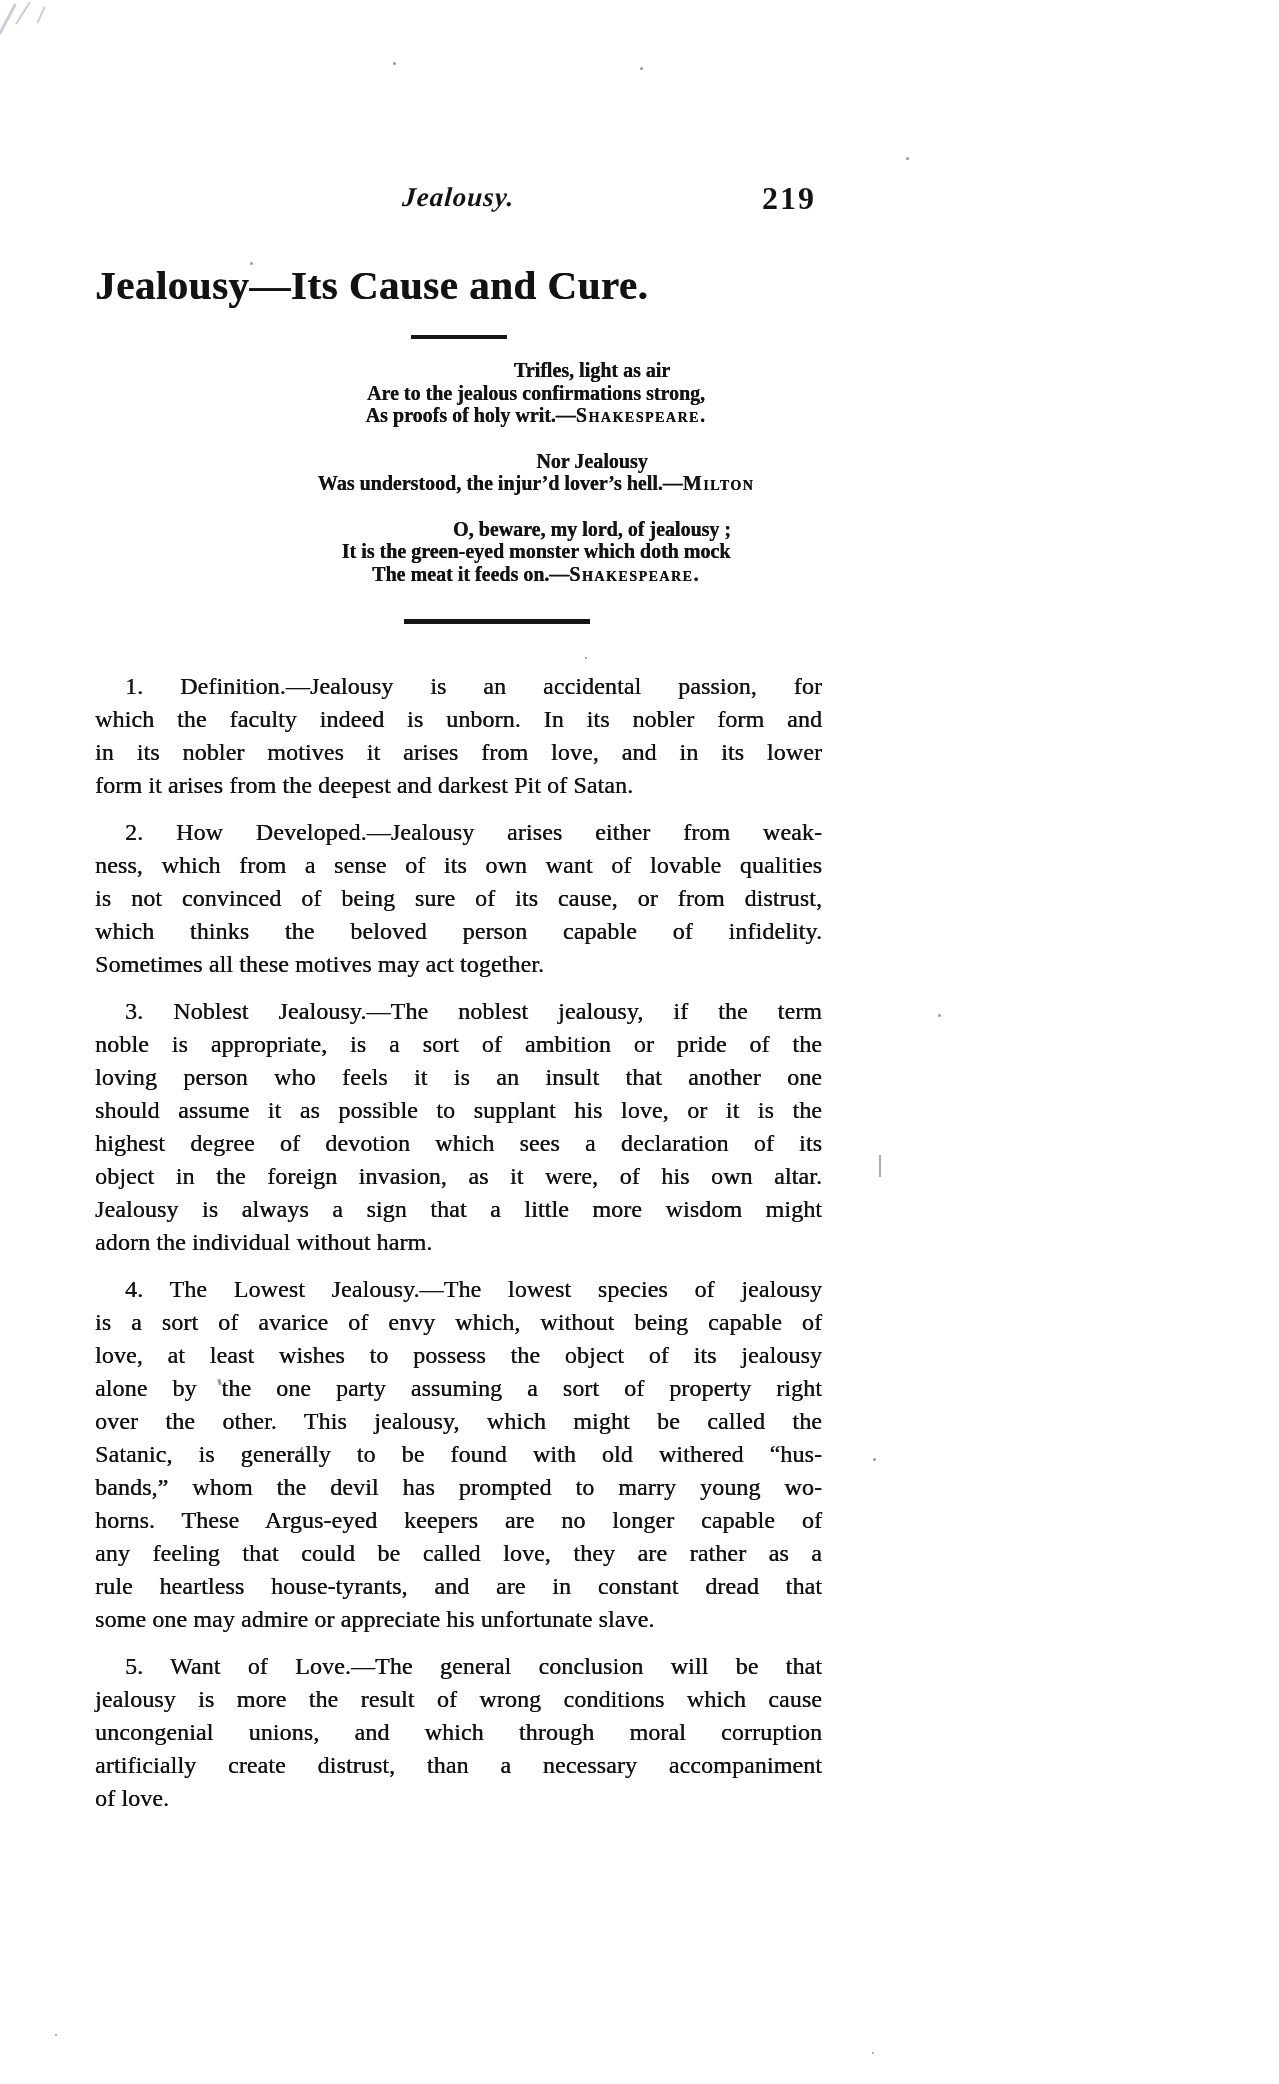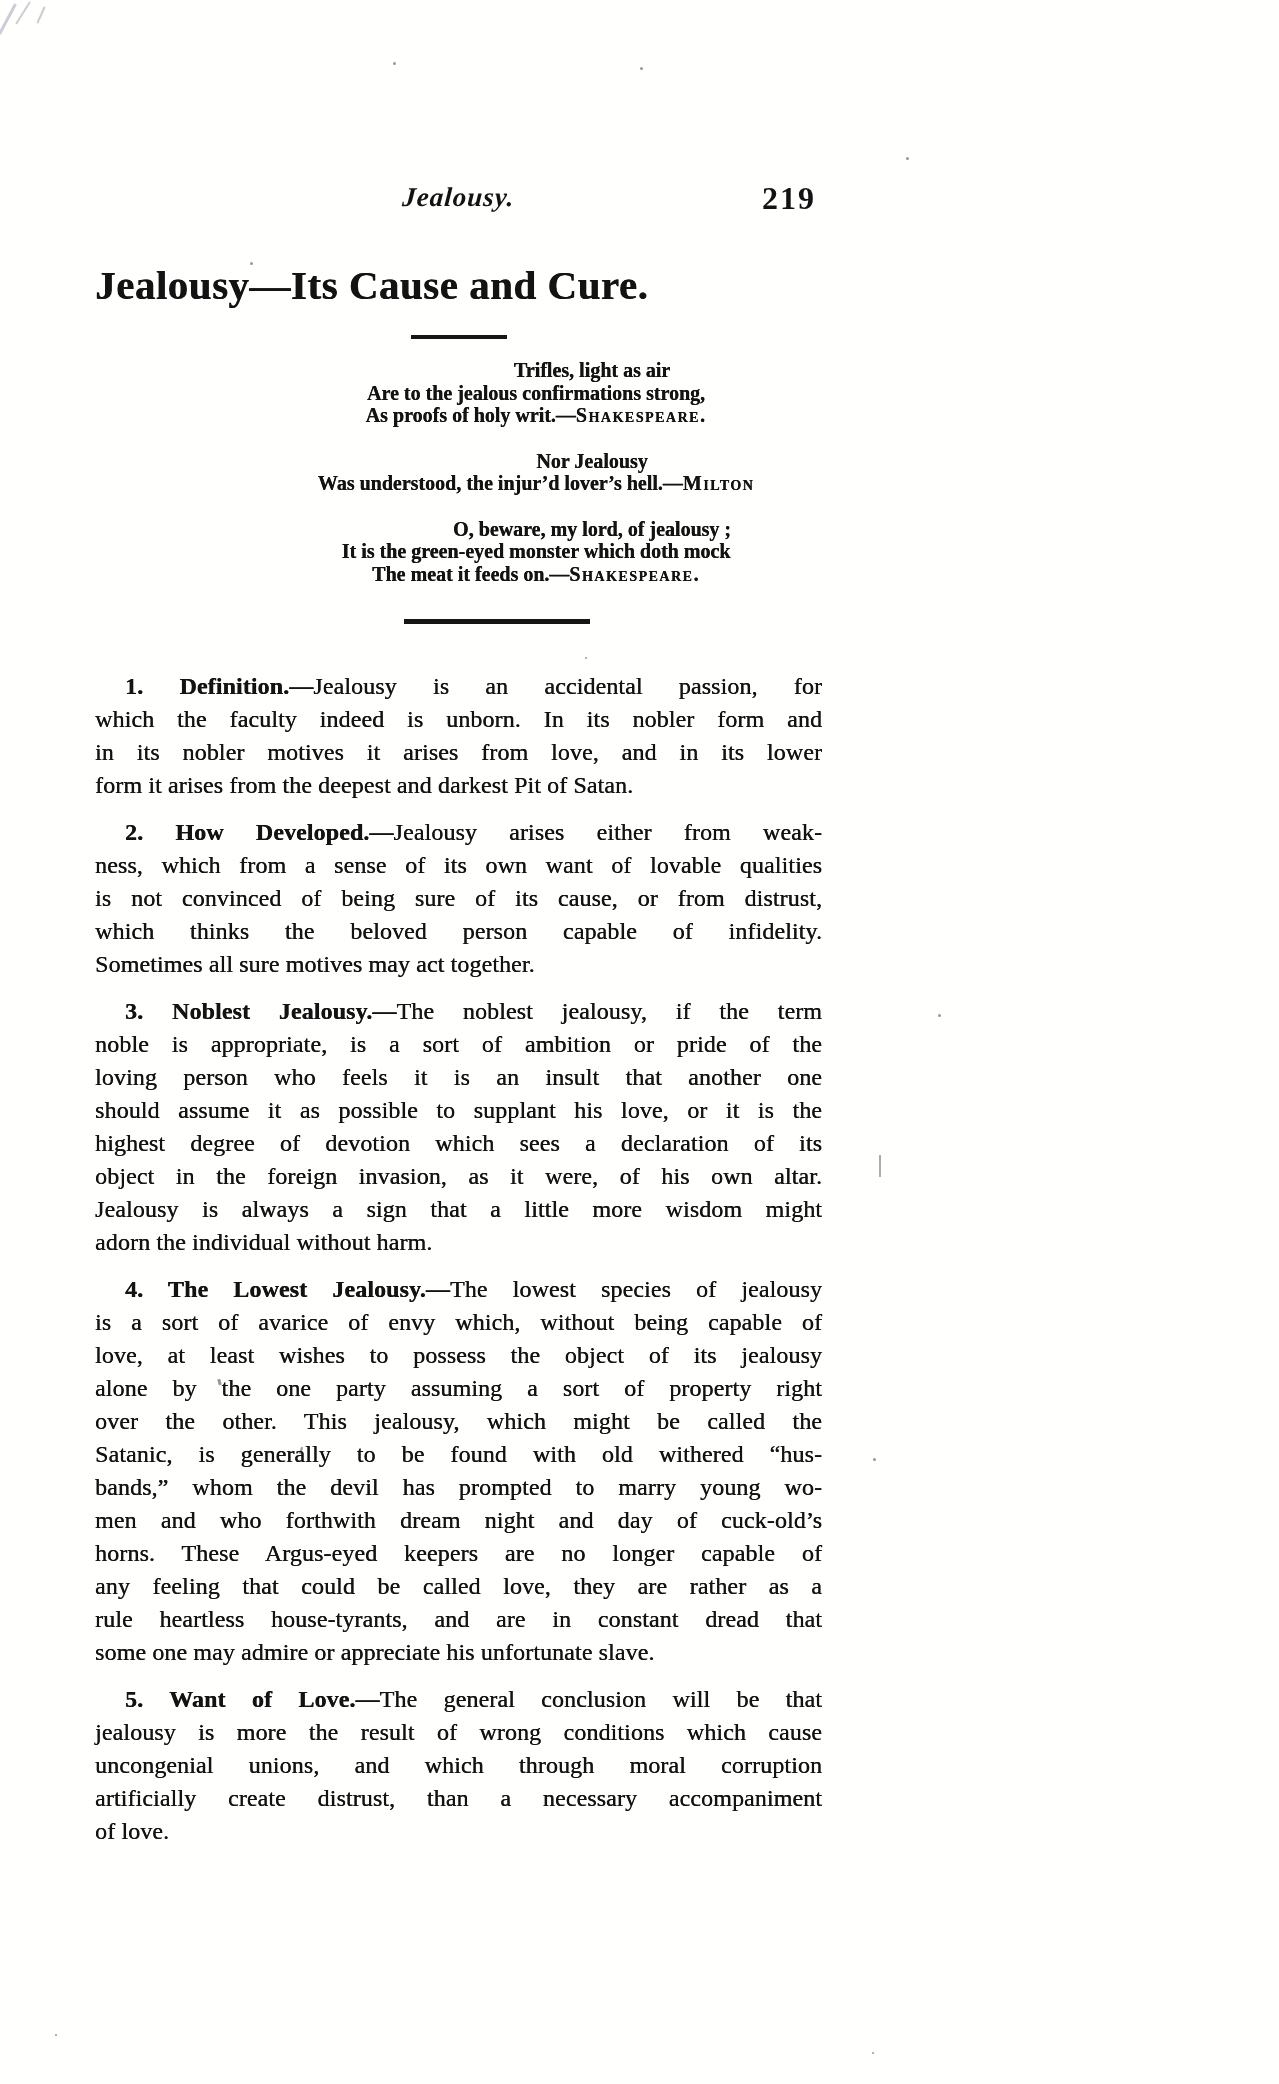--- a/index.html
+++ b/index.html
@@ -43,21 +43,21 @@
 
   .body-text {
     margin-top:46px; font-size:24px; line-height:33px;
     text-shadow:0.35px 0 0 currentColor; letter-spacing:0.1px;
   }
   .para { margin-top:14px; }
   .para:first-child { margin-top:0; }
   .jline { text-align:justify; text-align-last:justify; }
   .jline.last { text-align-last:auto;font-family:Liberation Serif, serif; }
   .jline.indent { text-indent:30px; }
-  .lead { font-weight:bold; }
+  .lead { font-weight:normal; }
 
   
   .mark { position:absolute; background:#444; opacity:0.55; }
   .dot { border-radius:50%; }
   .pencil { position:absolute; background:#a7adb8; opacity:0.6; }
   .p1 { left:6px;  top:2px;  width:3px; height:34px; transform:rotate(28deg); }
   .p2 { left:22px; top:0px;  width:2px; height:26px; transform:rotate(32deg); }
   .p3 { left:40px; top:6px;  width:2px; height:18px; transform:rotate(24deg); }
   .s1 { left:393px; top:62px;  width:3px; height:3px; }
   .s2 { left:640px; top:67px;  width:3px; height:3px; }
@@ -134,21 +134,21 @@
         <div class="jline">which the faculty indeed is unborn. In its nobler form and</div>
         <div class="jline">in its nobler motives it arises from love, and in its lower</div>
         <div class="jline last">form it arises from the deepest and darkest Pit of Satan.</div>
       </div>
 
       <div class="para">
         <div class="jline indent"><span class="lead">2. How Developed.—</span><span>Jealousy arises either from weak-</span></div>
         <div class="jline">ness, which from a sense of its own want of lovable qualities</div>
         <div class="jline">is not convinced of being sure of its cause, or from distrust,</div>
         <div class="jline">which thinks the beloved person capable of infidelity.</div>
-        <div class="jline last">Sometimes all sure motives may act together.</div>
+        <div class="jline last">Sometimes all these motives may act together.</div>
       </div>
 
       <div class="para">
         <div class="jline indent"><span class="lead">3. Noblest Jealousy.—</span><span>The noblest jealousy, if the term</span></div>
         <div class="jline">noble is appropriate, is a sort of ambition or pride of the</div>
         <div class="jline">loving person who feels it is an insult that another one</div>
         <div class="jline">should assume it as possible to supplant his love, or it is the</div>
         <div class="jline">highest degree of devotion which sees a declaration of its</div>
         <div class="jline">object in the foreign invasion, as it were, of his own altar.</div>
         <div class="jline">Jealousy is always a sign that a little more wisdom might</div>
@@ -156,21 +156,20 @@
       </div>
 
       <div class="para">
         <div class="jline indent"><span class="lead">4. The Lowest Jealousy.—</span><span>The lowest species of jealousy</span></div>
         <div class="jline">is a sort of avarice of envy which, without being capable of</div>
         <div class="jline">love, at least wishes to possess the object of its jealousy</div>
         <div class="jline">alone by the one party assuming a sort of property right</div>
         <div class="jline">over the other. This jealousy, which might be called the</div>
         <div class="jline">Satanic, is generally to be found with old withered “hus-</div>
         <div class="jline">bands,” whom the devil has prompted to marry young wo-</div>
-        <div class="jline">men and who forthwith dream night and day of cuck-old’s</div>
         <div class="jline">horns. These Argus-eyed keepers are no longer capable of</div>
         <div class="jline">any feeling that could be called love, they are rather as a</div>
         <div class="jline">rule heartless house-tyrants, and are in constant dread that</div>
         <div class="jline last">some one may admire or appreciate his unfortunate slave.</div>
       </div>
 
       <div class="para">
         <div class="jline indent"><span class="lead">5. Want of Love.—</span><span>The general conclusion will be that</span></div>
         <div class="jline">jealousy is more the result of wrong conditions which cause</div>
         <div class="jline">uncongenial unions, and which through moral corruption</div>

